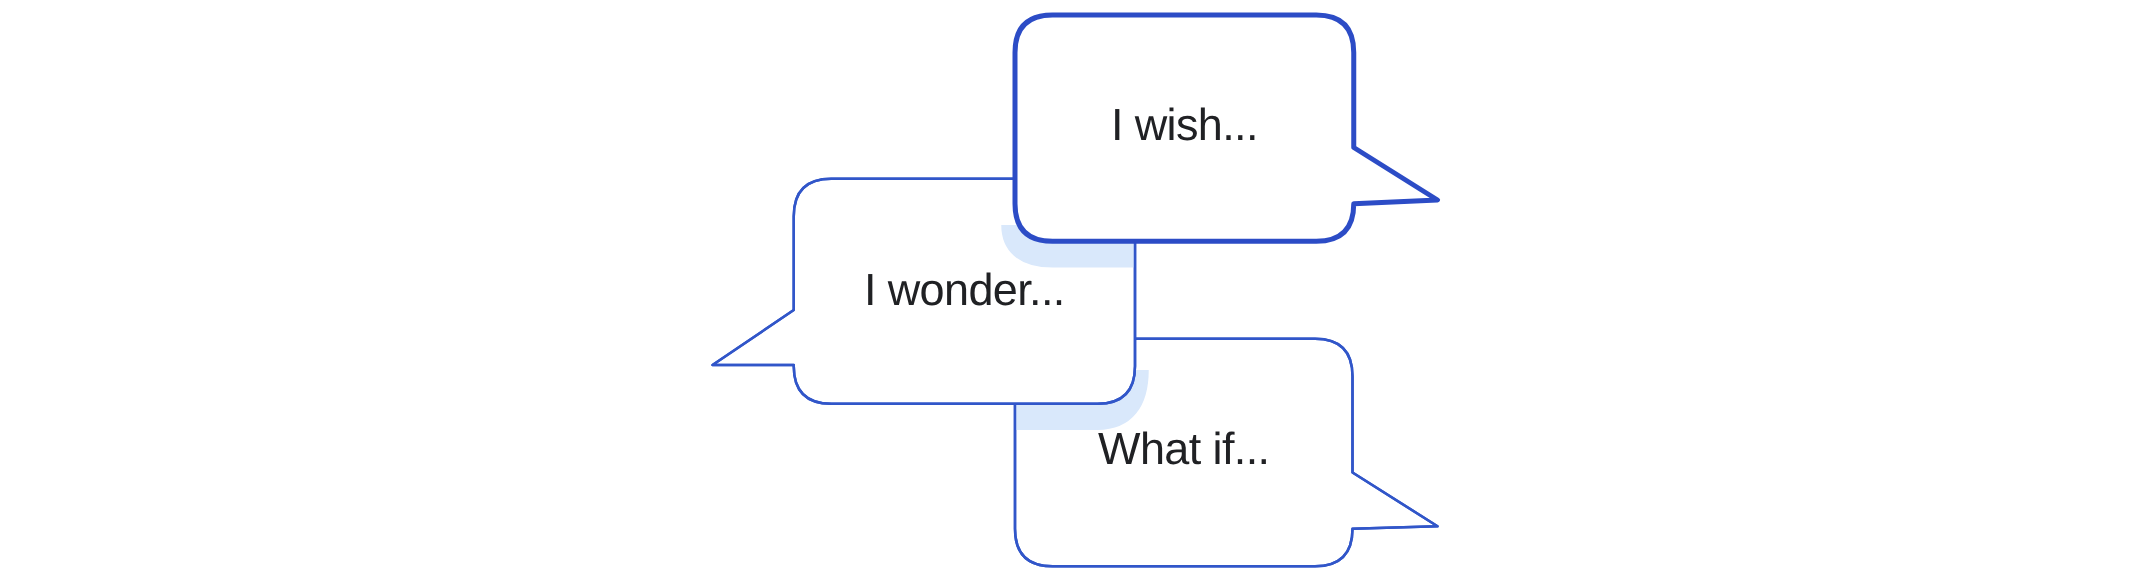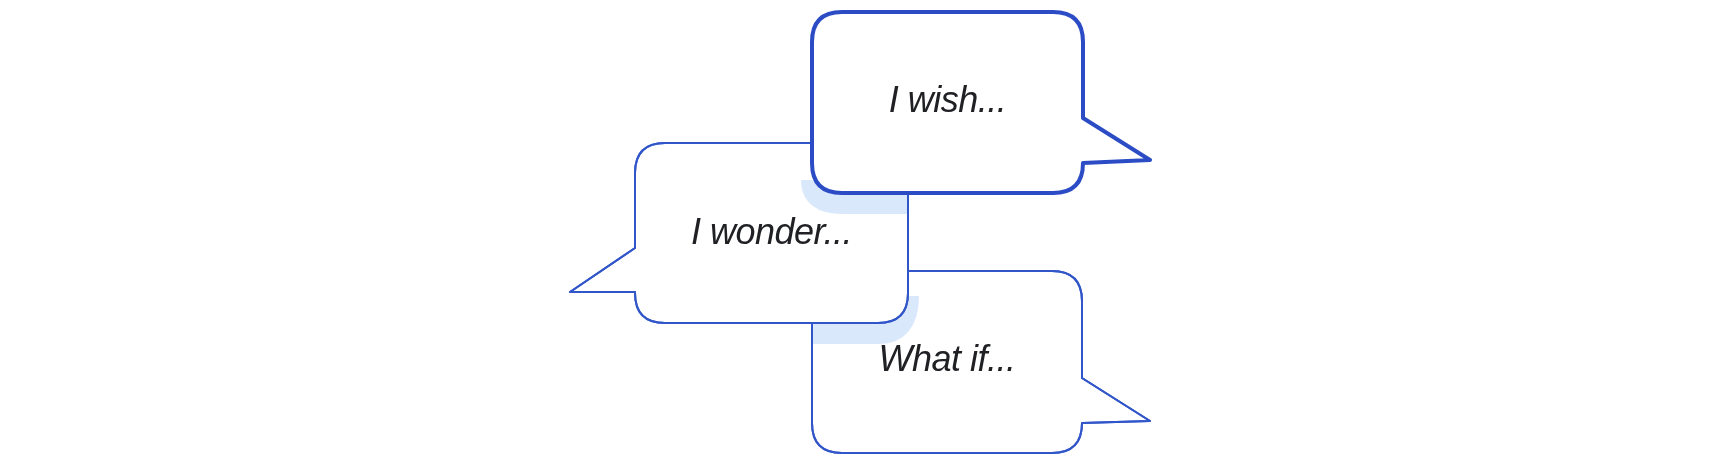--- a/index.html
+++ b/index.html
@@ -6,21 +6,20 @@
     margin: 0;
     padding: 0;
     background: #ffffff;
   }
   .canvas {
     position: relative;
     width: 1720px;
     height: 466px;
     background: #ffffff;
     overflow: hidden;
-    font-style: italic;
   }
   svg.diagram {
     display: block;
     width: 1720px;
     height: 466px;
   }
   .bubble-outline {
     stroke-linejoin: round;
   }
   .glow-stroke {

